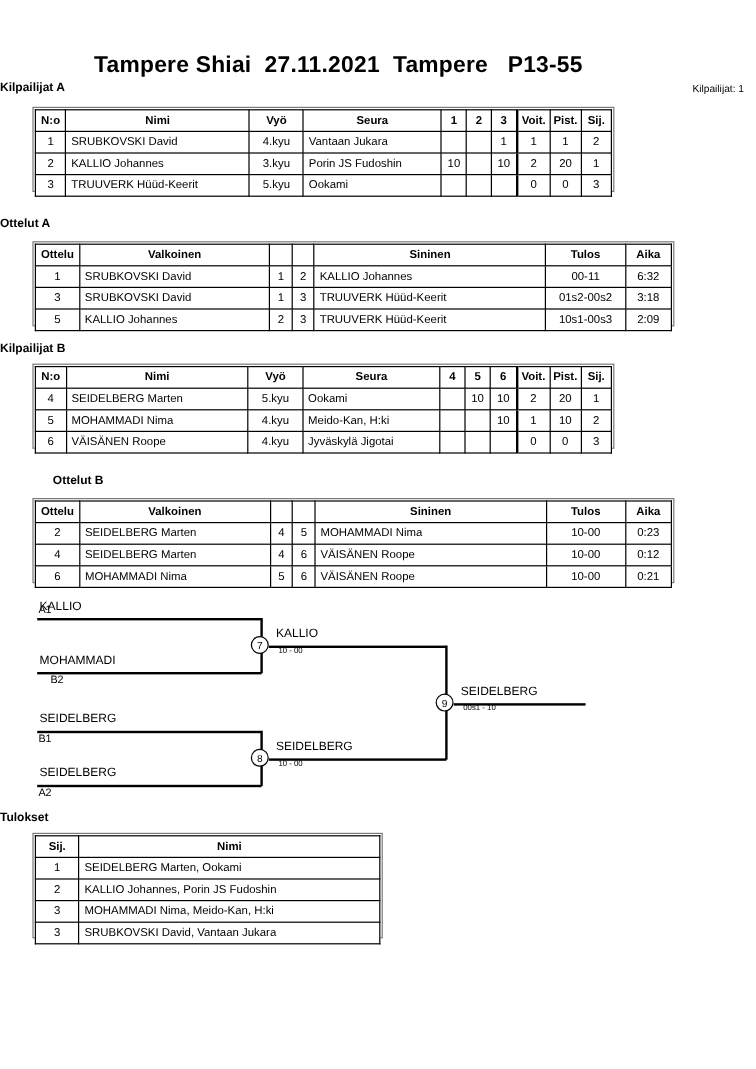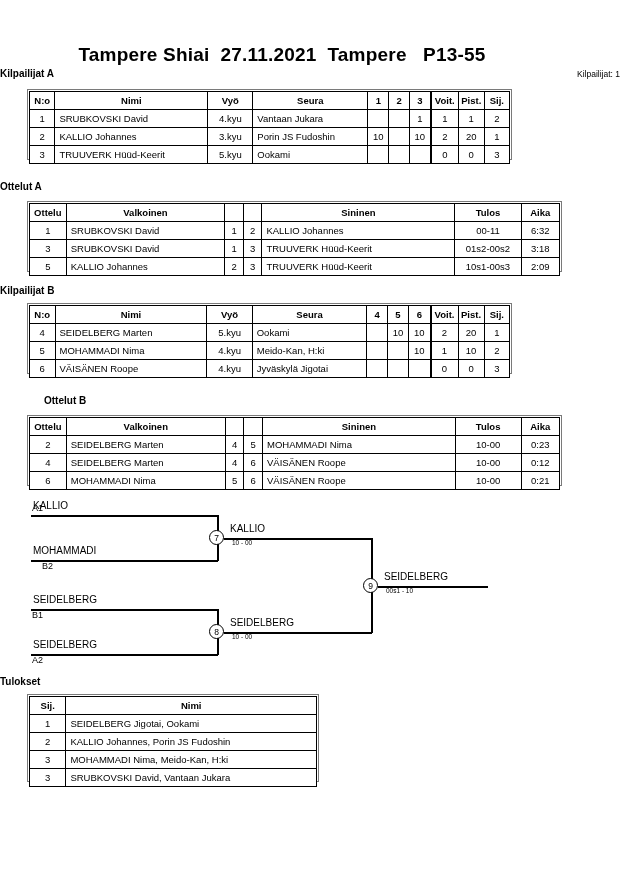--- a/index.html
+++ b/index.html
@@ -372,21 +372,21 @@
 <table class="grid" style="left:29px; top:696px; width:288px;">
   <thead>
     <tr>
       <th class="c" style="width:36px;">Sij.</th>
       <th class="c" style="width:252px;">Nimi</th>
     </tr>
   </thead>
   <tbody>
     <tr>
       <td class="c">1</td>
-      <td class="l">SEIDELBERG Jigotai, Ookami</td>
+      <td class="l">SEIDELBERG Marten, Ookami</td>
     </tr>
     <tr>
       <td class="c">2</td>
       <td class="l">KALLIO Johannes, Porin JS Fudoshin</td>
     </tr>
     <tr>
       <td class="c">3</td>
       <td class="l">MOHAMMADI Nima, Meido-Kan, H:ki</td>
     </tr>
     <tr>

